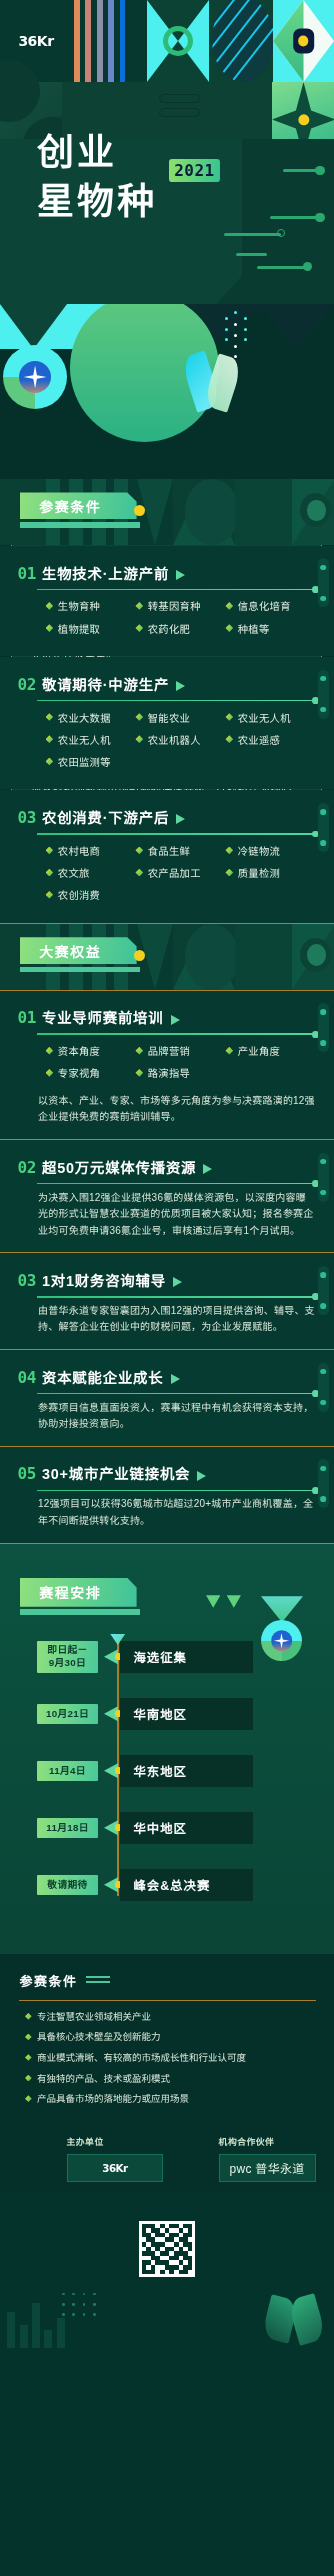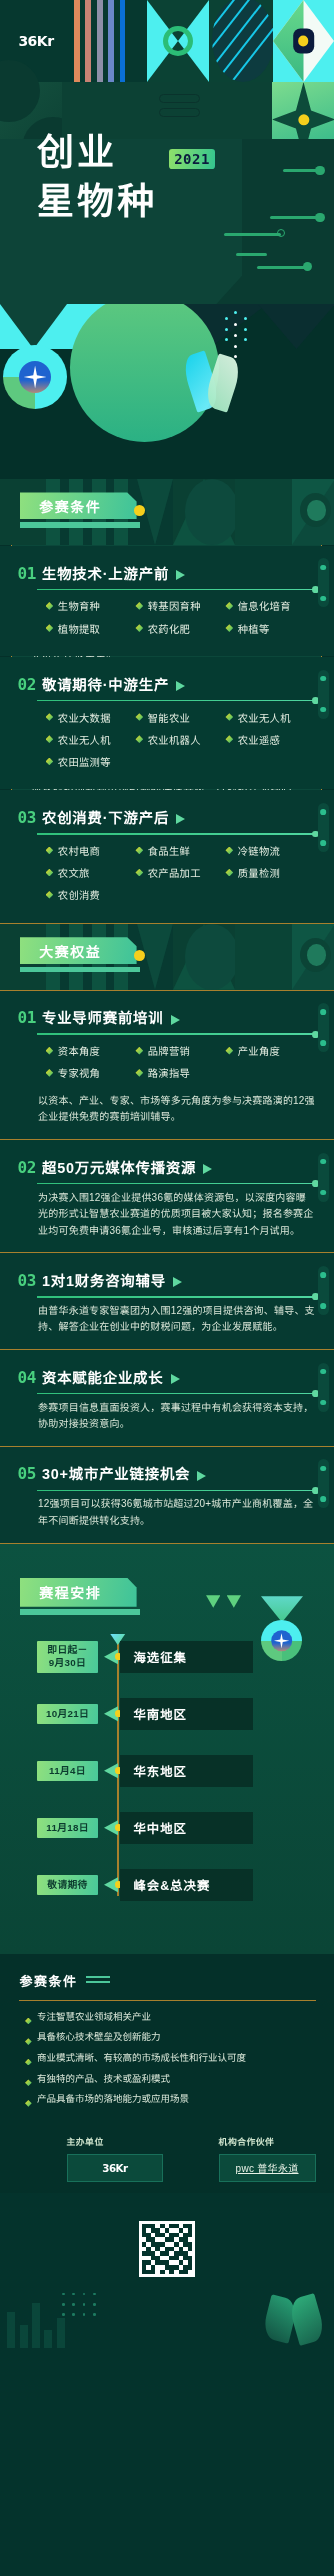--- a/index.html
+++ b/index.html
@@ -47,22 +47,22 @@
 
   .hero-body { position: absolute; top: 139px; left: 0; width: 334px; height: 340px; background: #0a3b31; overflow: hidden; }
   .hero-slab { position: absolute; left: 0; top: 0; width: 242px; height: 201px; background: #0d4438; clip-path: polygon(0 0, 100% 0, 100% 68%, 76% 100%, 0 100%); }
   .hero-circuit { position: absolute; right: 0; top: 5.2px; width: 93px; height: 155px; }
   .hero-circuit i { position: absolute; background: #2aa86f; height: 3.1px; border-radius: 1.5px; }
   .hero-circuit b { position: absolute; width: 9.3px; height: 9.3px; border-radius: 50%; background: #2aa86f; }
   .hero-circuit u { position: absolute; width: 8.2px; height: 8.2px; border-radius: 50%; border: 1.5px solid #2aa86f; }
 
   .title-zh { position: absolute; left: 37px; top: 132px; font-size: 37px; line-height: 42px; font-weight: 700; letter-spacing: 3.1px; color: #fff; }
   .title-line2 { position: absolute; left: 37px; top: 181px; font-size: 37px; line-height: 42px; font-weight: 700; letter-spacing: 3.1px; color: #fff; }
-  .year-badge { position: absolute; left: 169px; top: 149px; padding: 1.5px 5.2px 2.1px; border-radius: 3.1px;
-    background: linear-gradient(100deg,#8fe06a,#33c48f); color: #0b1c3d; font-family: "DejaVu Sans Mono", monospace; font-weight: 700; font-size: 14px; letter-spacing: 0.5px; }
+  .year-badge { position: absolute; left: 169px; top: 159px; padding: 1.5px 5.2px 2.1px; border-radius: 3.1px;
+    background: linear-gradient(100deg,#8fe06a,#33c48f); color: #0b1c3d; font-family: "DejaVu Sans Mono", monospace; font-weight: 700; font-size: 16px; letter-spacing: 0.5px; }
   .sub-strip { position: absolute; left: 0; top: 308px; width: 242px; height: 30px; background: linear-gradient(90deg,#63d191,#3fc49b); }
   .sub-strip span { position: absolute; left: 37px; top: 7.2px; color: #07392f; font-size: 13px; font-weight: 700; letter-spacing: 1.5px; }
 
   .hero-bottom { position: absolute; top: 304px; left: 0; width: 334px; height: 175px; background: #043029; overflow: hidden; }
   .hb-cyan { position: absolute; left: 0; top: 0; width: 139px; height: 45px; background: #4defef; }
   .hb-tri { position: absolute; left: 0; top: 0; width: 67px; height: 45px; background: #0d4438; clip-path: polygon(0 0,100% 0,50% 100%); }
   .hb-leafcircle { position: absolute; left: 70px; top: -11.3px; width: 149px; height: 149px; border-radius: 50%; background: linear-gradient(180deg,#5ec97f,#2bb184); }
   .hb-darktri { position: absolute; left: 149px; top: 0; width: 118px; height: 45px; background: #0a2e30; clip-path: polygon(0 0,100% 0,50% 100%); }
   .hb-darktri2 { position: absolute; left: 258px; top: 0; width: 77px; height: 45px; background: #0a2e30; clip-path: polygon(0 0,100% 0,50% 100%); }
   .hb-greentri { position: absolute; left: 113px; top: -15.5px; width: 82px; height: 62px; background: #4fbf74; clip-path: polygon(50% 0,100% 100%,0 100%); }
@@ -155,33 +155,33 @@
   .tl-label span { margin-left: 13.4px; font-size: 12.4px; font-weight: 700; color: #fff; letter-spacing: 1px; }
 
   
   .req-wrap { position: relative; background: #043029; padding: 17.5px 0 14.4px; }
   .req-head { display: flex; align-items: center; padding-left: 19.6px; }
   .req-head h3 { font-size: 13px; font-weight: 700; letter-spacing: 1.5px; color: #fff; }
   .req-bars { margin-left: 8.2px; }
   .req-bars i { display: block; width: 24px; height: 2.6px; background: #4cc79a; margin-bottom: 2.6px; }
   .req-rule { margin: 9.3px 18.5px 0; height: 1px; background: #a8802d; }
   .req-list { margin: 9.3px 0 0 25px; }
-  .req-list li { list-style: none; display: flex; align-items: flex-end; margin-bottom: 6.2px; }
+  .req-list li { list-style: none; display: flex; align-items: flex-start; margin-bottom: 6.2px; }
   .req-list .dia { width: 6.7px; height: 6.7px; margin: 3.1px 5.2px 0 0; flex: none;
     background: linear-gradient(135deg,#f3d81f,#2fc07a); clip-path: polygon(50% 0,100% 50%,50% 100%,0 50%); }
   .req-list span { font-size: 9.5px; line-height: 14.4px; color: #dce8da; }
 
   
   .spon-wrap { position: relative; background: #043029; padding: 8.2px 0 11.3px; }
   .spon-row { display: flex; align-items: stretch; padding: 0 18.5px; gap: 7.2px; }
   .spon-col { flex: 1; margin-left: 48px; }
   .spon-col h4 { font-size: 8.8px; color: #cfe3cd; letter-spacing: 0.5px; margin-bottom: 5.2px; }
   .spon-box { height: 28px; background: #0b4a3b; border: 0.5px solid #18705a; display: flex; align-items: center; justify-content: center; }
   .spon-box .logo-36kr { font-size: 10.3px; }
-  .spon-box .pw { color: #e9f2e7; font-size: 10px; letter-spacing: 0.3px; text-decoration: underline; }
+  .spon-box .pw { color: #e9f2e7; font-size: 12px; letter-spacing: 0.3px; }
 
   
   .qr-wrap { position: relative; height: 155px; background: #04332c; overflow: hidden; }
   .qr-box { position: absolute; left: 50%; top: 28px; transform: translateX(-50%); width: 56px; height: 56px; background: #fff; padding: 2.6px; }
   .qr-grid { width: 100%; height: 100%; display: grid; grid-template-columns: repeat(11,1fr); grid-template-rows: repeat(11,1fr); }
   .qr-grid i { background: #04332c; }
   .qr-cap { position: absolute; left: 0; right: 0; top: 92px; text-align: center; font-size: 8.8px; color: #dfeadd; letter-spacing: 1.5px; }
   .qr-deco-l { position: absolute; left: 0; bottom: 0; width: 77px; height: 62px; }
   .qr-deco-l i { position: absolute; bottom: 0; width: 8.2px; background: #0a463a; }
   .qr-leaf { position: absolute; right: 13.4px; bottom: 5.2px; width: 28px; height: 47px; border-radius: 50% 2.1px 50% 2.1px;

